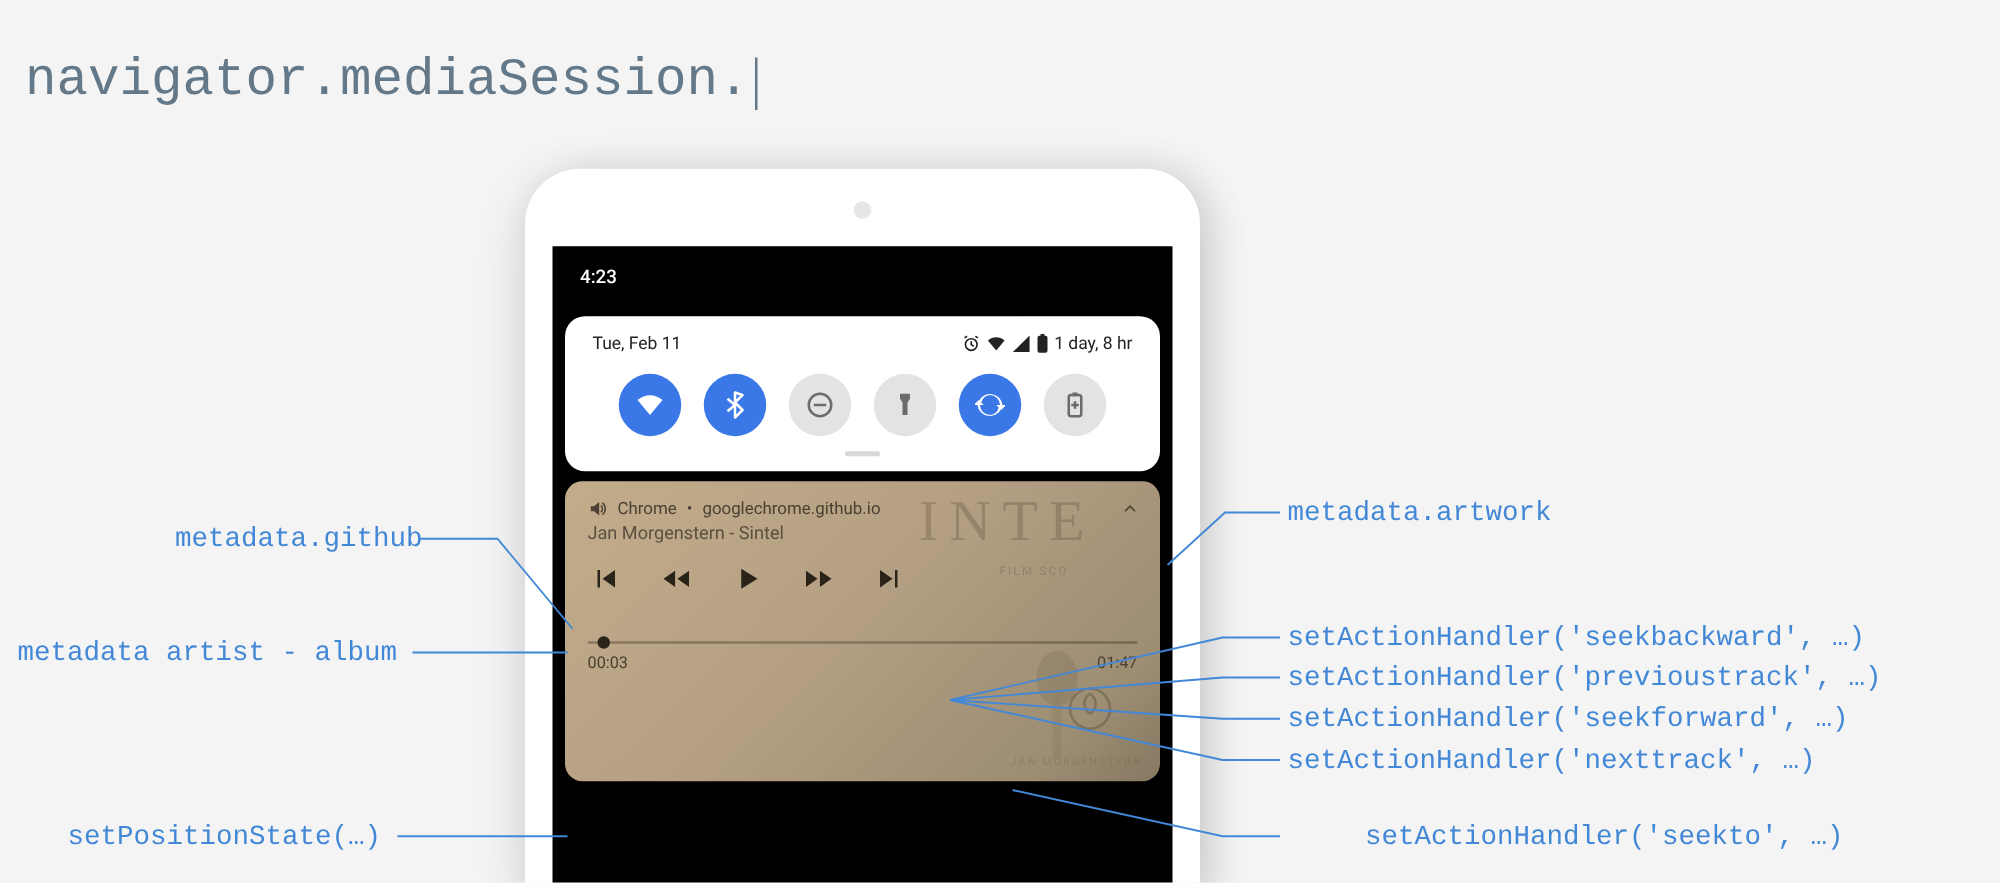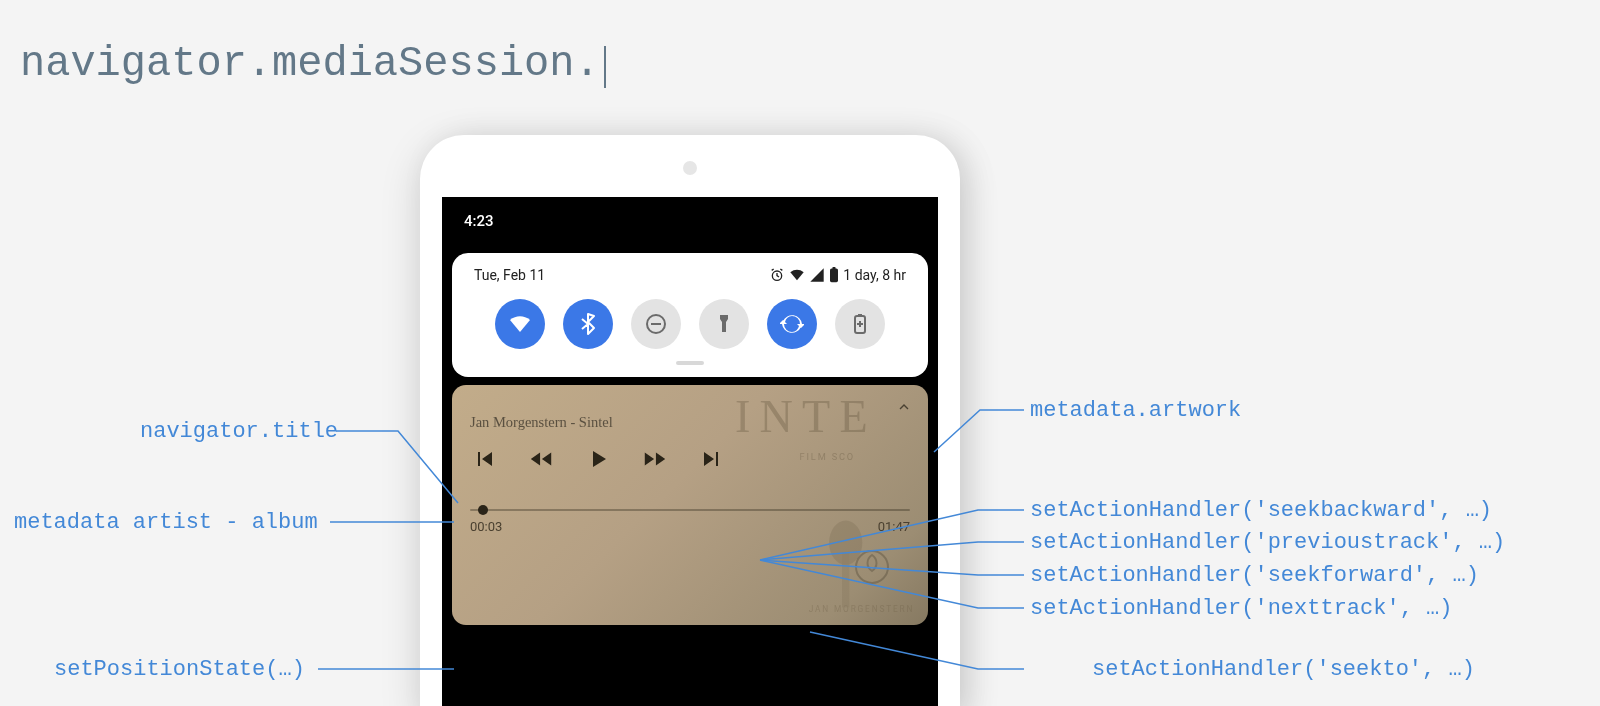--- a/index.html
+++ b/index.html
@@ -147,22 +147,21 @@
   }
   .media-title {
     font-size: 16px;
     font-weight: 600;
     color: #2a2418;
     margin-top: 16px;
   }
   .media-sub {
     font-size: 14.5px;
     color: #5a5040;
-    margin-top: 15px;
-    font-family: Liberation Serif, serif;
+    margin-top: 3px;
   }
   .media-controls {
     display: flex;
     gap: 32px;
     margin-top: 16px;
     padding-left: 2px;
     color: #2a2418;
   }
   .media-controls .ctrl { cursor: pointer; }
   .media-progress {
@@ -292,20 +291,29 @@
 
     <div class="media-card">
       <svg class="media-texture" viewBox="0 0 300 260">
         <text x="60" y="40" font-size="50" font-family="serif" fill="#5a4d37" letter-spacing="10">INTE</text>
         <text x="130" y="70" font-size="10" fill="#5a4d37" letter-spacing="2">FILM  SCO</text>
         <ellipse cx="180" cy="160" rx="18" ry="24" fill="#6a5c44" opacity="0.7"></ellipse>
         <rect x="176" y="170" width="8" height="60" fill="#6a5c44" opacity="0.5"></rect>
         <text x="140" y="235" font-size="9" fill="#6a5c44" letter-spacing="2">JAN MORGENSTERN</text>
       </svg>
 
+      <div class="media-source">
+        <svg width="16" height="16" viewBox="0 0 24 24">
+            <path d="M4 9v6h4l6 5V4L8 9H4z" fill="#4a4132"></path>
+            <path d="M16 8a5 5 0 010 8M18 5a9 9 0 010 14" stroke="#4a4132" stroke-width="1.8" fill="none"></path>
+          </svg>
+        <span>Chrome</span>
+        <span>•</span>
+        <span>googlechrome.github.io</span>
+      </div>
       <div class="media-collapse">
         <svg width="16" height="16" viewBox="0 0 24 24">
             <path d="M6 15l6-6 6 6" stroke="#4a4132" stroke-width="2" fill="none"></path>
           </svg>
       </div>
 
       <div class="media-sub">Jan Morgenstern - Sintel</div>
 
       <div class="media-controls">
         <span class="ctrl">
@@ -347,21 +355,21 @@
         <div class="media-times">
           <span>00:03</span>
           <span>01:47</span>
         </div>
       </div>
     </div>
 
   </div>
 </div>
 
-<div class="anno" style="top:419px; left:140px;">navigator.title</div>
+<div class="anno" style="top:419px; left:140px;">metadata.github</div>
 <div class="anno" style="top:510px; left:14px;">metadata artist - album</div>
 <div class="anno" style="top:657px; left:54px;">setPositionState(…)</div>
 
 <div class="anno" style="top:398px; left:1030px;">metadata.artwork</div>
 <div class="anno" style="top:498px; left:1030px;">setActionHandler('seekbackward', …)</div>
 <div class="anno" style="top:530px; left:1030px;">setActionHandler('previoustrack', …)</div>
 <div class="anno" style="top:563px; left:1030px;">setActionHandler('seekforward', …)</div>
 <div class="anno" style="top:596px; left:1030px;">setActionHandler('nexttrack', …)</div>
 <div class="anno" style="top:657px; left:1092px;">setActionHandler('seekto', …)</div>
 

